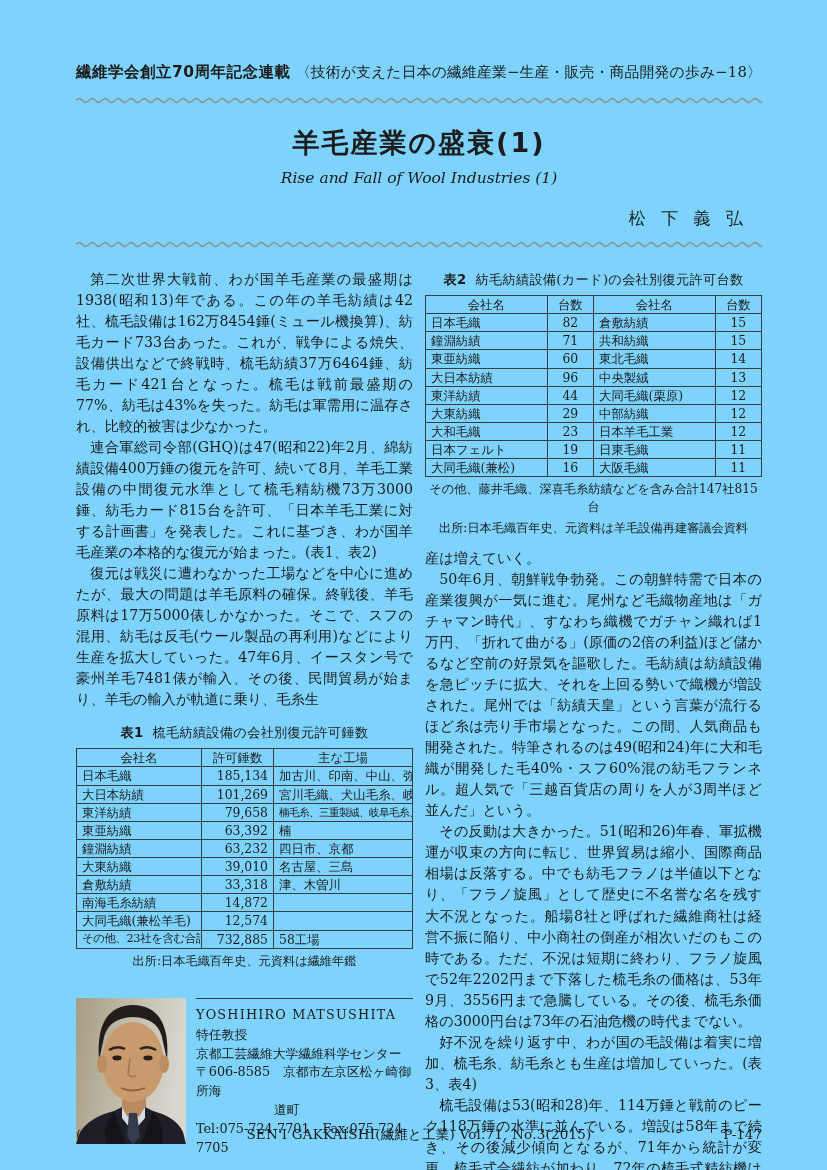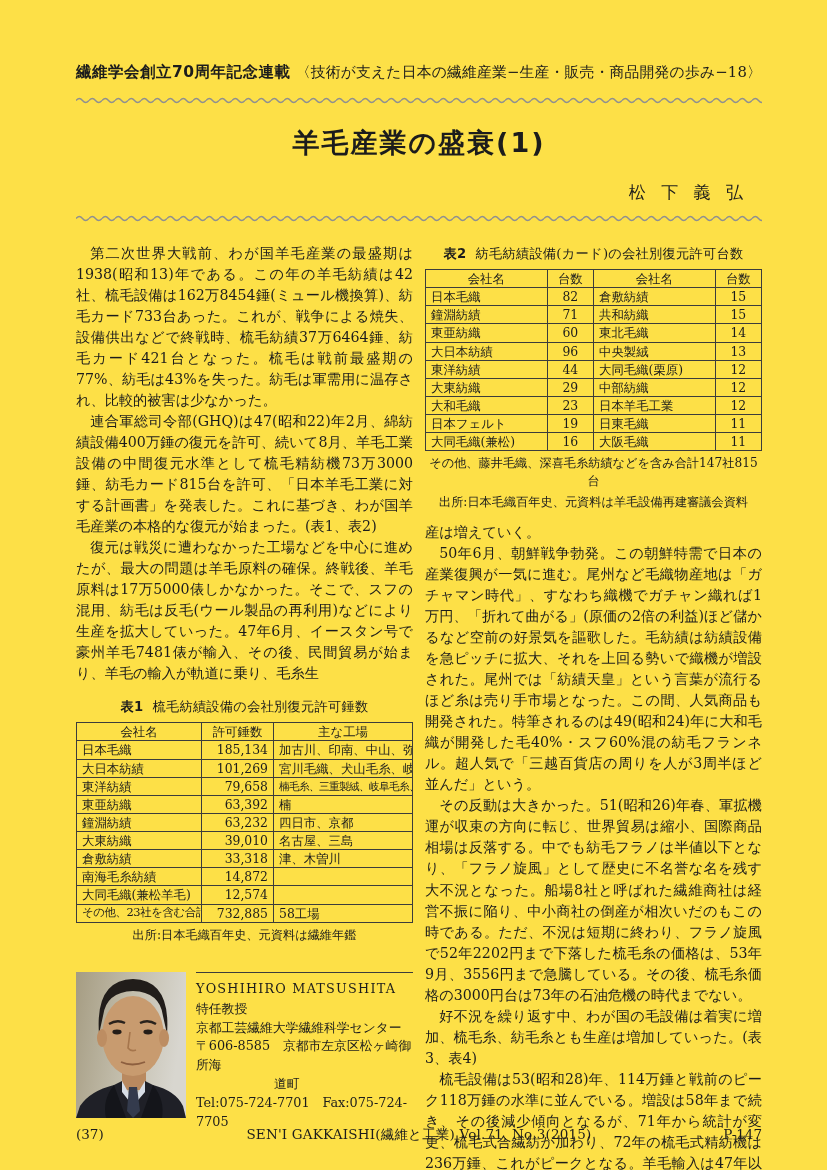--- a/index.html
+++ b/index.html
@@ -1,20 +1,20 @@
 <!DOCTYPE html>
 <html><head>
 <meta charset="utf-8">
 <style>
   html,body{margin:0;padding:0;background:#e8e8e8;}
   .page{
     position:relative;
     width:827px;height:1170px;
     margin:0 auto;
-    background:#fde047;
+    background:#7dd3fc;
     box-sizing:border-box;
     padding:58px 65px 0 76px;
     color:#1c1c1c;
     font-family:"DejaVu Serif","Liberation Serif",serif;
     overflow:hidden;
   }
   
   .header-line{white-space:nowrap;margin-top:4px;}
   .header-bold{
     font-family:"DejaVu Sans","Liberation Sans",sans-serif;
@@ -100,20 +100,21 @@
   <svg class="wave wave-top" xmlns="http://www.w3.org/2000/svg">
     <defs>
       <pattern id="wavepat" width="13" height="9" patternUnits="userSpaceOnUse">
         <path d="M0 4.5 Q3.25 0.5 6.5 4.5 Q9.75 8.5 13 4.5" fill="none" stroke="#8f8f8f" stroke-width="1.4"></path>
       </pattern>
     </defs>
     <rect width="100%" height="9" fill="url(#wavepat)"></rect>
   </svg>
 
   <h1 class="page-title">羊毛産業の盛衰(1)</h1>
+  <div class="en-title">Rise and Fall of Wool Industries (1)</div>
   <div class="author-name">松 下 義 弘</div>
 
   <svg class="wave wave-bottom" xmlns="http://www.w3.org/2000/svg">
     <rect width="100%" height="9" fill="url(#wavepat)"></rect>
   </svg>
 
   <div class="columns">
 
     <div class="col">
 

